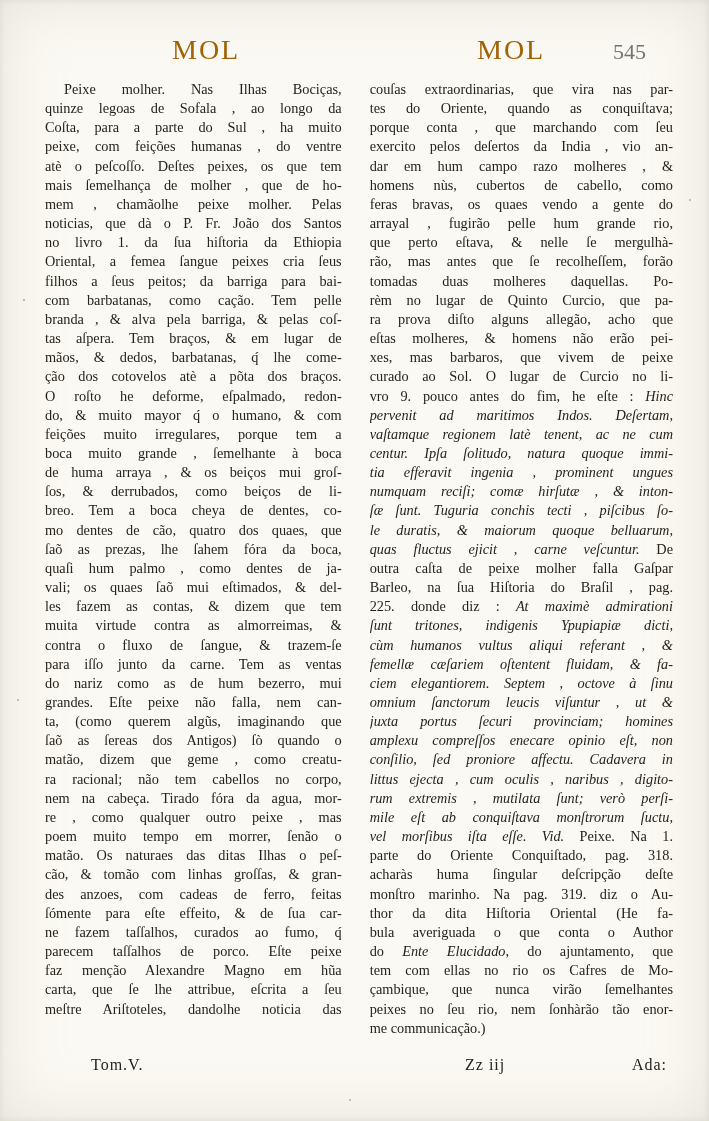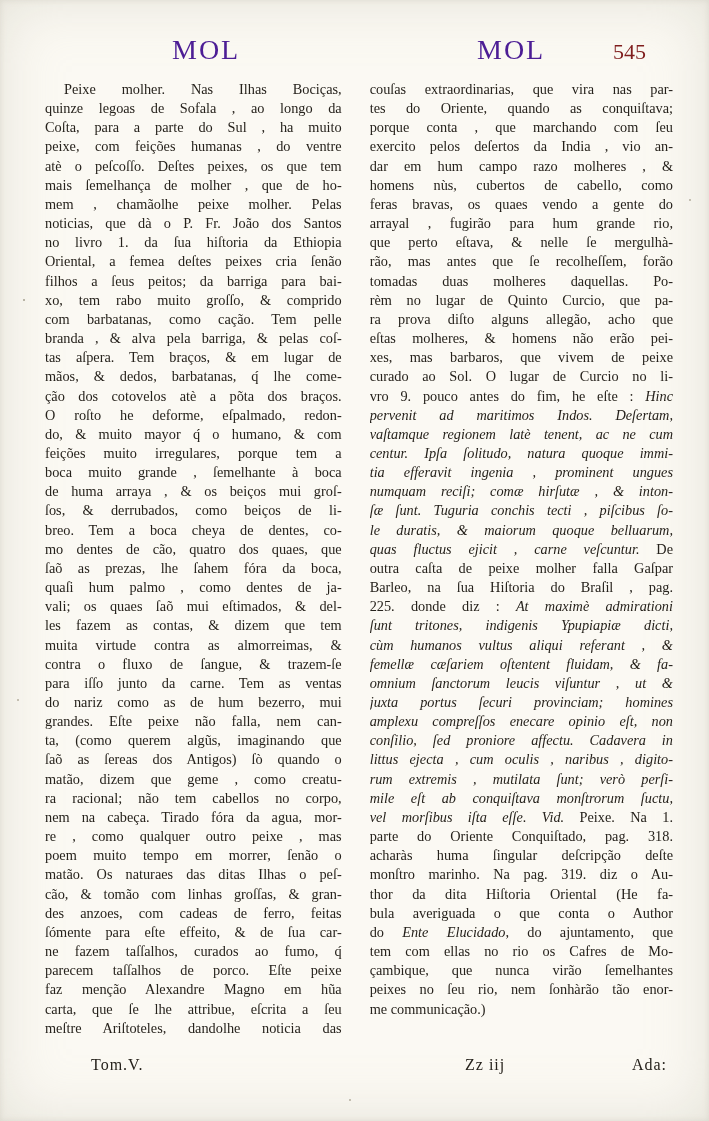--- a/index.html
+++ b/index.html
@@ -16,26 +16,26 @@
   .page::before{
     content:"";position:absolute;inset:0;pointer-events:none;
     background:
       radial-gradient(circle 1.2px at 24px 300px,#b9b4a6 0 1px,transparent 1.5px),
       radial-gradient(circle 1px at 18px 700px,#c4bfb1 0 1px,transparent 1.4px),
       radial-gradient(circle 1.2px at 690px 200px,#c4bfb1 0 1px,transparent 1.5px),
       radial-gradient(circle 1px at 350px 1100px,#c4bfb1 0 1px,transparent 1.4px);
   }
   .header{position:absolute;top:34px;left:0;width:100%;height:36px;}
   .running-title{
-    position:absolute;font-size:28px;letter-spacing:2px;color:#4c1d95;
+    position:absolute;font-size:28px;letter-spacing:2px;color:#a16207;
     font-weight:normal;
   }
   .rt-left{left:172px;}
   .rt-right{left:477px;}
-  .page-number{position:absolute;left:613px;top:5px;font-size:22px;color:#7f1d1d;}
+  .page-number{position:absolute;left:613px;top:5px;font-size:22px;color:#737373;}
   .columns{
     position:absolute;top:80px;left:45px;width:628px;
     display:flex;gap:28px;
   }
   .col{width:311px;}
   .col-right{width:318px;}
   .line{
     height:19.16px;line-height:19.16px;
     font-size:14.3px;
     text-align:justify;text-align-last:justify;text-justify:inter-word;
@@ -65,23 +65,22 @@
     <div class="col col-left">
         <div class="line indent">Peixe molher.  Nas Ilhas Bociças,</div>
         <div class="line">quinze legoas de Sofala , ao longo da</div>
         <div class="line">Coſta, para a parte do Sul , ha muito</div>
         <div class="line">peixe, com feições humanas , do ventre</div>
         <div class="line">atè o peſcoſſo. Deſtes peixes, os que tem</div>
         <div class="line">mais ſemelhança de molher , que de ho-</div>
         <div class="line">mem , chamãolhe peixe molher. Pelas</div>
         <div class="line">noticias, que dà o P. Fr. João dos Santos</div>
         <div class="line">no livro 1. da ſua hiſtoria da Ethiopia</div>
-        <div class="line">Oriental, a femea deſtes peixes cria ſenão</div>
+        <div class="line">Oriental, a femea ſangue peixes cria ſeus</div>
         <div class="line">filhos a ſeus peitos; da barriga para bai-</div>
-        <div class="line">xo, tem rabo muito groſſo, &amp; comprido</div>
         <div class="line">com barbatanas, como cação. Tem pelle</div>
         <div class="line">branda , &amp; alva pela barriga, &amp; pelas coſ-</div>
         <div class="line">tas aſpera. Tem braços, &amp; em lugar de</div>
         <div class="line">mãos, &amp; dedos, barbatanas, q́ lhe come-</div>
         <div class="line">ção dos cotovelos atè a põta dos braços.</div>
         <div class="line">O roſto he deforme, eſpalmado, redon-</div>
         <div class="line">do, &amp; muito mayor q́ o humano, &amp; com</div>
         <div class="line">feições muito irregulares, porque tem a</div>
         <div class="line">boca muito grande , ſemelhante à boca</div>
         <div class="line">de huma arraya , &amp; os beiços mui groſ-</div>
@@ -115,21 +114,21 @@
         <div class="line">meſtre Ariſtoteles, dandolhe noticia das</div>
       </div>
     <div class="col col-right">
         <div class="line">couſas extraordinarias, que vira nas par-</div>
         <div class="line">tes do Oriente, quando as conquiſtava;</div>
         <div class="line">porque conta , que marchando com ſeu</div>
         <div class="line">exercito pelos deſertos da India , vio an-</div>
         <div class="line">dar em hum campo razo molheres , &amp;</div>
         <div class="line">homens nùs, cubertos de cabello, como</div>
         <div class="line">feras bravas, os quaes vendo a gente do</div>
-        <div class="line">arrayal , fugirão para hum grande rio,</div>
+        <div class="line">arrayal , fugirão pelle hum grande rio,</div>
         <div class="line">que perto eſtava, &amp; nelle ſe mergulhà-</div>
         <div class="line">rão, mas antes que ſe recolheſſem, forão</div>
         <div class="line">tomadas duas molheres daquellas. Po-</div>
         <div class="line">rèm no lugar de Quinto Curcio, que pa-</div>
         <div class="line">ra prova diſto alguns allegão, acho que</div>
         <div class="line">eſtas molheres, &amp; homens não erão pei-</div>
         <div class="line">xes, mas barbaros, que vivem de peixe</div>
         <div class="line">curado ao Sol. O lugar de Curcio no li-</div>
         <div class="line"><span>vro 9. pouco antes do fim, he eſte : </span><span class="it">Hinc</span></div>
         <div class="line it">pervenit ad maritimos Indos. Deſertam,</div>
@@ -139,20 +138,21 @@
         <div class="line it">numquam reciſi; comæ hirſutæ , &amp; inton-</div>
         <div class="line it">ſæ ſunt. Tuguria conchis tecti , piſcibus ſo-</div>
         <div class="line it">le duratis, &amp; maiorum quoque belluarum,</div>
         <div class="line"><span class="it">quas fluctus ejicit , carne veſcuntur. </span><span>De</span></div>
         <div class="line">outra caſta de peixe molher falla Gaſpar</div>
         <div class="line">Barleo, na ſua Hiſtoria do Braſil , pag.</div>
         <div class="line"><span>225. donde diz : </span><span class="it">At maximè admirationi</span></div>
         <div class="line it">ſunt tritones, indigenis Ypupiapiæ dicti,</div>
         <div class="line it">cùm humanos vultus aliqui referant , &amp;</div>
         <div class="line it">femellæ cæſariem oſtentent fluidam, &amp; fa-</div>
+        <div class="line it">ciem elegantiorem. Septem , octove à ſinu</div>
         <div class="line it">omnium ſanctorum leucis viſuntur , ut &amp;</div>
         <div class="line it">juxta portus ſecuri provinciam; homines</div>
         <div class="line it">amplexu compreſſos enecare opinio eſt, non</div>
         <div class="line it">conſilio, ſed proniore affectu. Cadavera in</div>
         <div class="line it">littus ejecta , cum oculis , naribus , digito-</div>
         <div class="line it">rum extremis , mutilata ſunt; verò perſi-</div>
         <div class="line it">mile eſt ab conquiſtava monſtrorum ſuctu,</div>
         <div class="line"><span class="it">vel morſibus iſta eſſe. Vid. </span><span>Peixe. Na 1.</span></div>
         <div class="line">parte do Oriente Conquiſtado, pag. 318.</div>
         <div class="line">acharàs huma ſingular deſcripção deſte</div>

